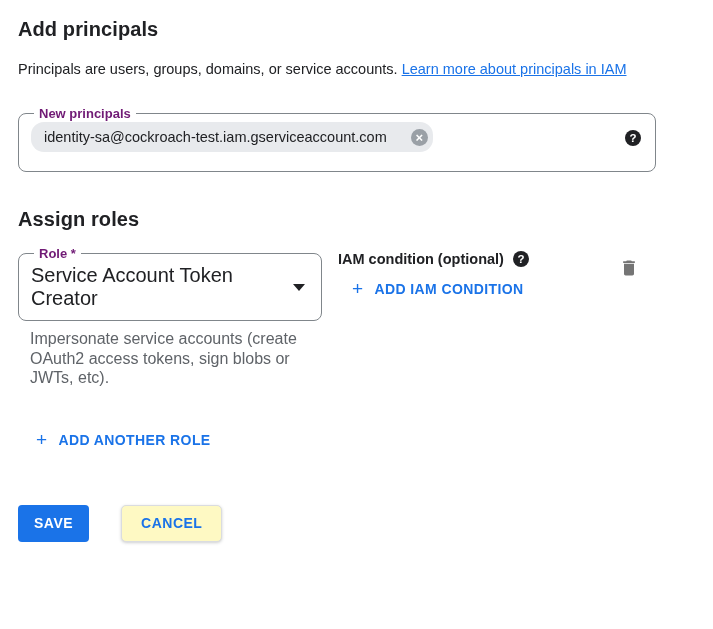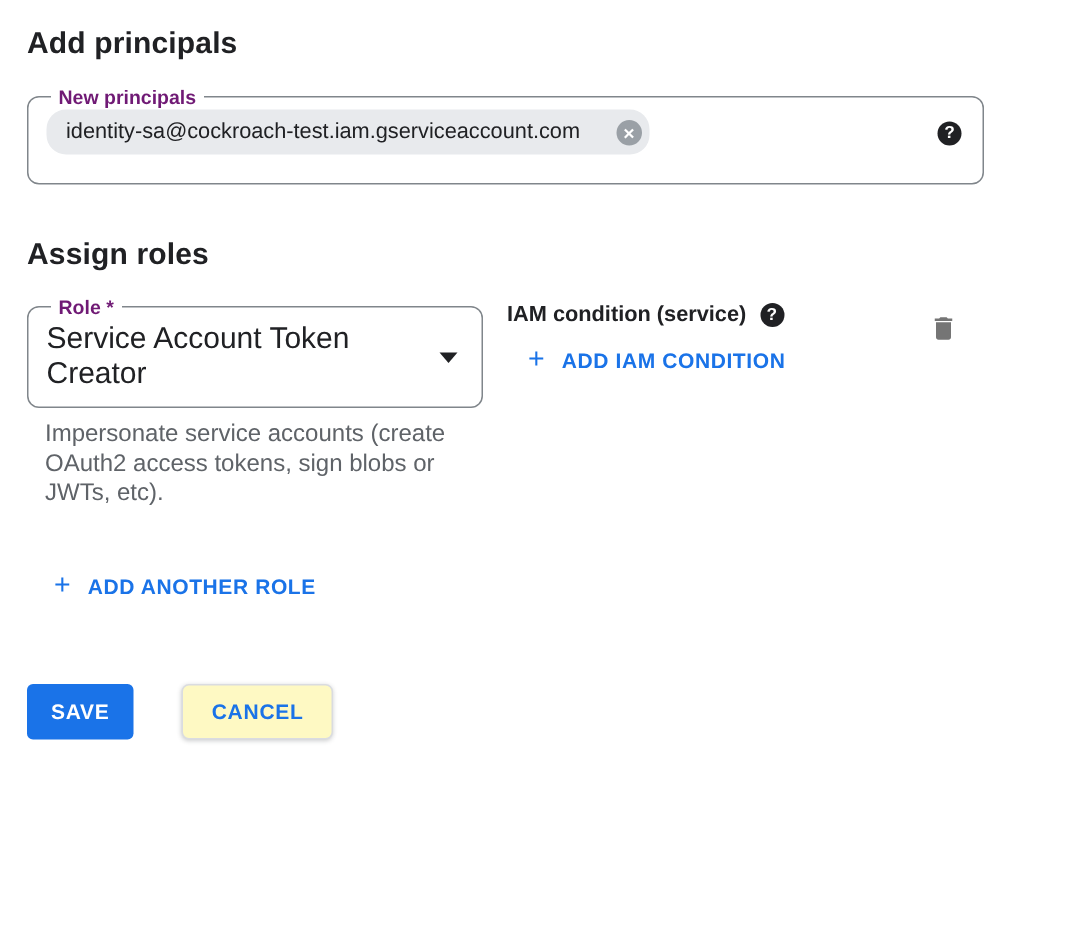--- a/index.html
+++ b/index.html
@@ -113,20 +113,21 @@
     letter-spacing: 0.5px; cursor: pointer;
   }
 </style>
 </head>
 <body>
 
 <main>
 
   <h1>Add principals</h1>
 
+  <p class="intro"><span>Principals are users, groups, domains, or service accounts. </span><a class="link">Learn more about principals in IAM</a></p>
 
   <fieldset class="outlined principals">
     <legend>New principals</legend>
     <div class="chip">
       <span>identity-sa@cockroach-test.iam.gserviceaccount.com</span>
       <button class="chip-close">×</button>
     </div>
     <span class="help-icon field-help">?</span>
   </fieldset>
 
@@ -140,21 +141,21 @@
         <div class="role-value-row">
           <span>Service Account Token Creator</span>
           <span class="dd-arrow"></span>
         </div>
       </fieldset>
       <p class="role-helper">Impersonate service accounts (create OAuth2 access tokens, sign blobs or JWTs, etc).</p>
     </div>
 
     <div class="iam-col">
       <div class="iam-label">
-        <span>IAM condition (service)</span>
+        <span>IAM condition (optional)</span>
         <span class="help-icon">?</span>
       </div>
       <button class="text-btn add-iam">
         <span class="plus">+</span>
         <span>ADD IAM CONDITION</span>
       </button>
     </div>
 
     <button class="trash-btn">
       <svg width="20" height="20" viewBox="0 0 24 24">

